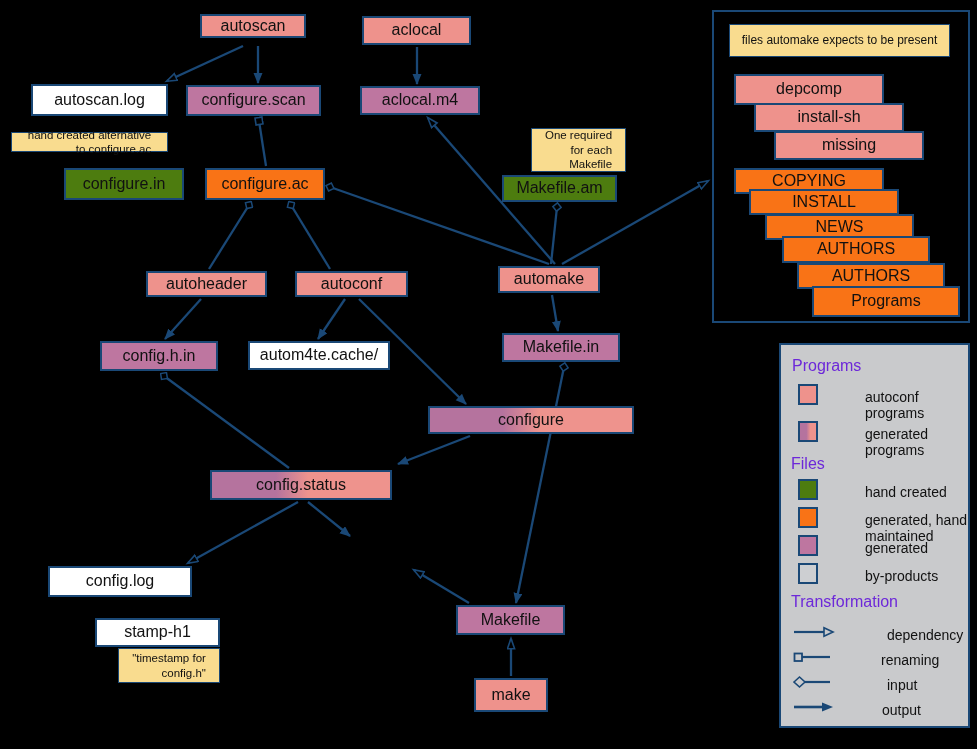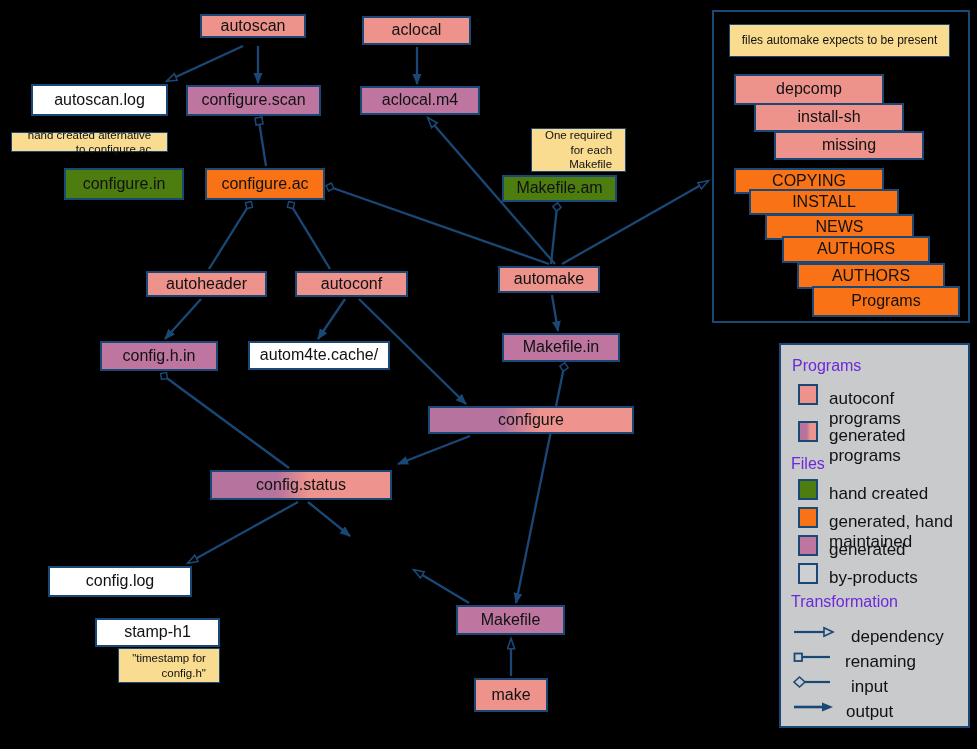--- a/index.html
+++ b/index.html
@@ -15,21 +15,21 @@
   .blue{background:#4d7c0f;}
   .gray{background:#ffffff;}
   .grad{background:linear-gradient(90deg,#B5739E 0%,#B5739E 36%,#EE938D 54%,#EE938D 100%);}
   .note{position:absolute;box-sizing:border-box;border:1.5px solid #1A4876;background:#F9DC8F;
         display:flex;align-items:center;justify-content:center;text-align:right;
         font-size:11.5px;line-height:1.25;white-space:pre-line;color:#111;}
   .panel{position:absolute;box-sizing:border-box;border:2.5px solid #1A4876;background:transparent;}
   .legend{position:absolute;box-sizing:border-box;border:2.5px solid #1A4876;background:#C9CACC;}
   .lhead{position:absolute;font-size:16px;color:#6d28d9;}
   .swatch{position:absolute;box-sizing:border-box;width:20px;height:21px;border:2px solid #1A4876;}
-  .llbl{position:absolute;font-size:17px;color:#111;}
+  .llbl{position:absolute;font-size:14px;color:#111;margin-left:36px;}
   .glyph{position:absolute;}
 </style>
 </head>
 <body>
 
 <div id="canvas">
 
   <svg class="edges" width="977" height="749">
     <defs>
       <marker id="hSolid" markerUnits="userSpaceOnUse" markerWidth="14" markerHeight="12" refX="10" refY="4.5" orient="auto">

